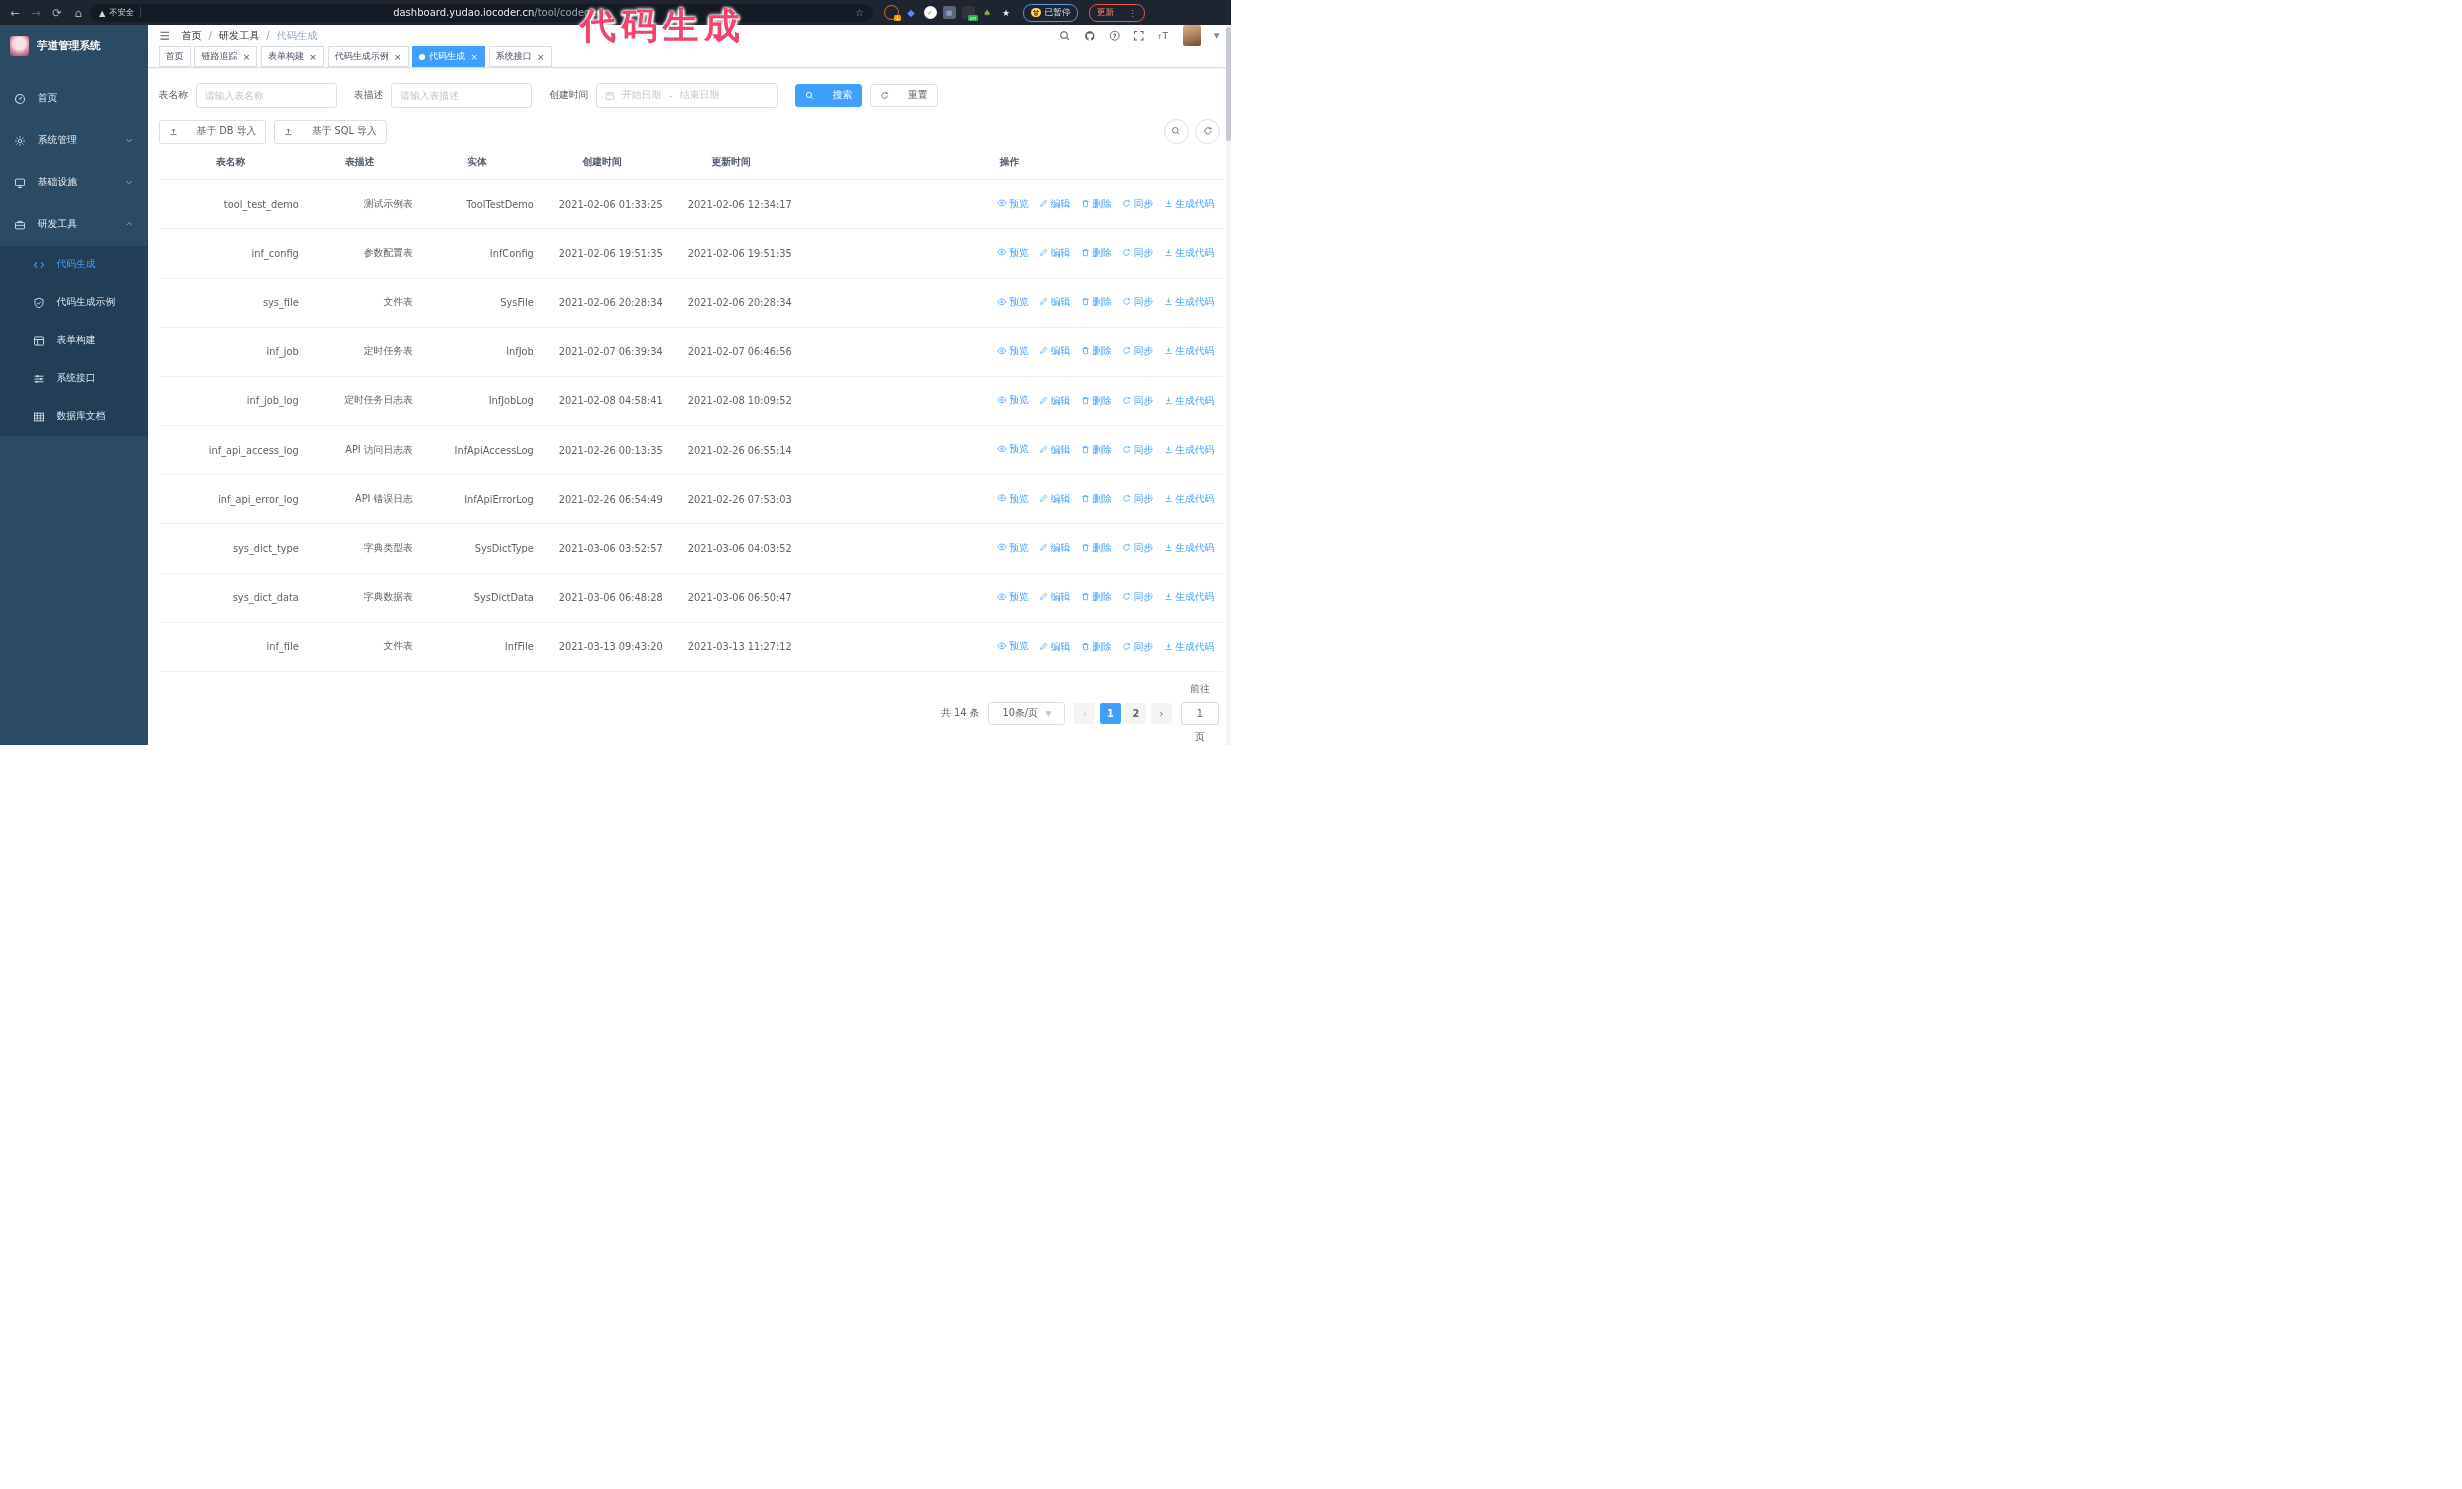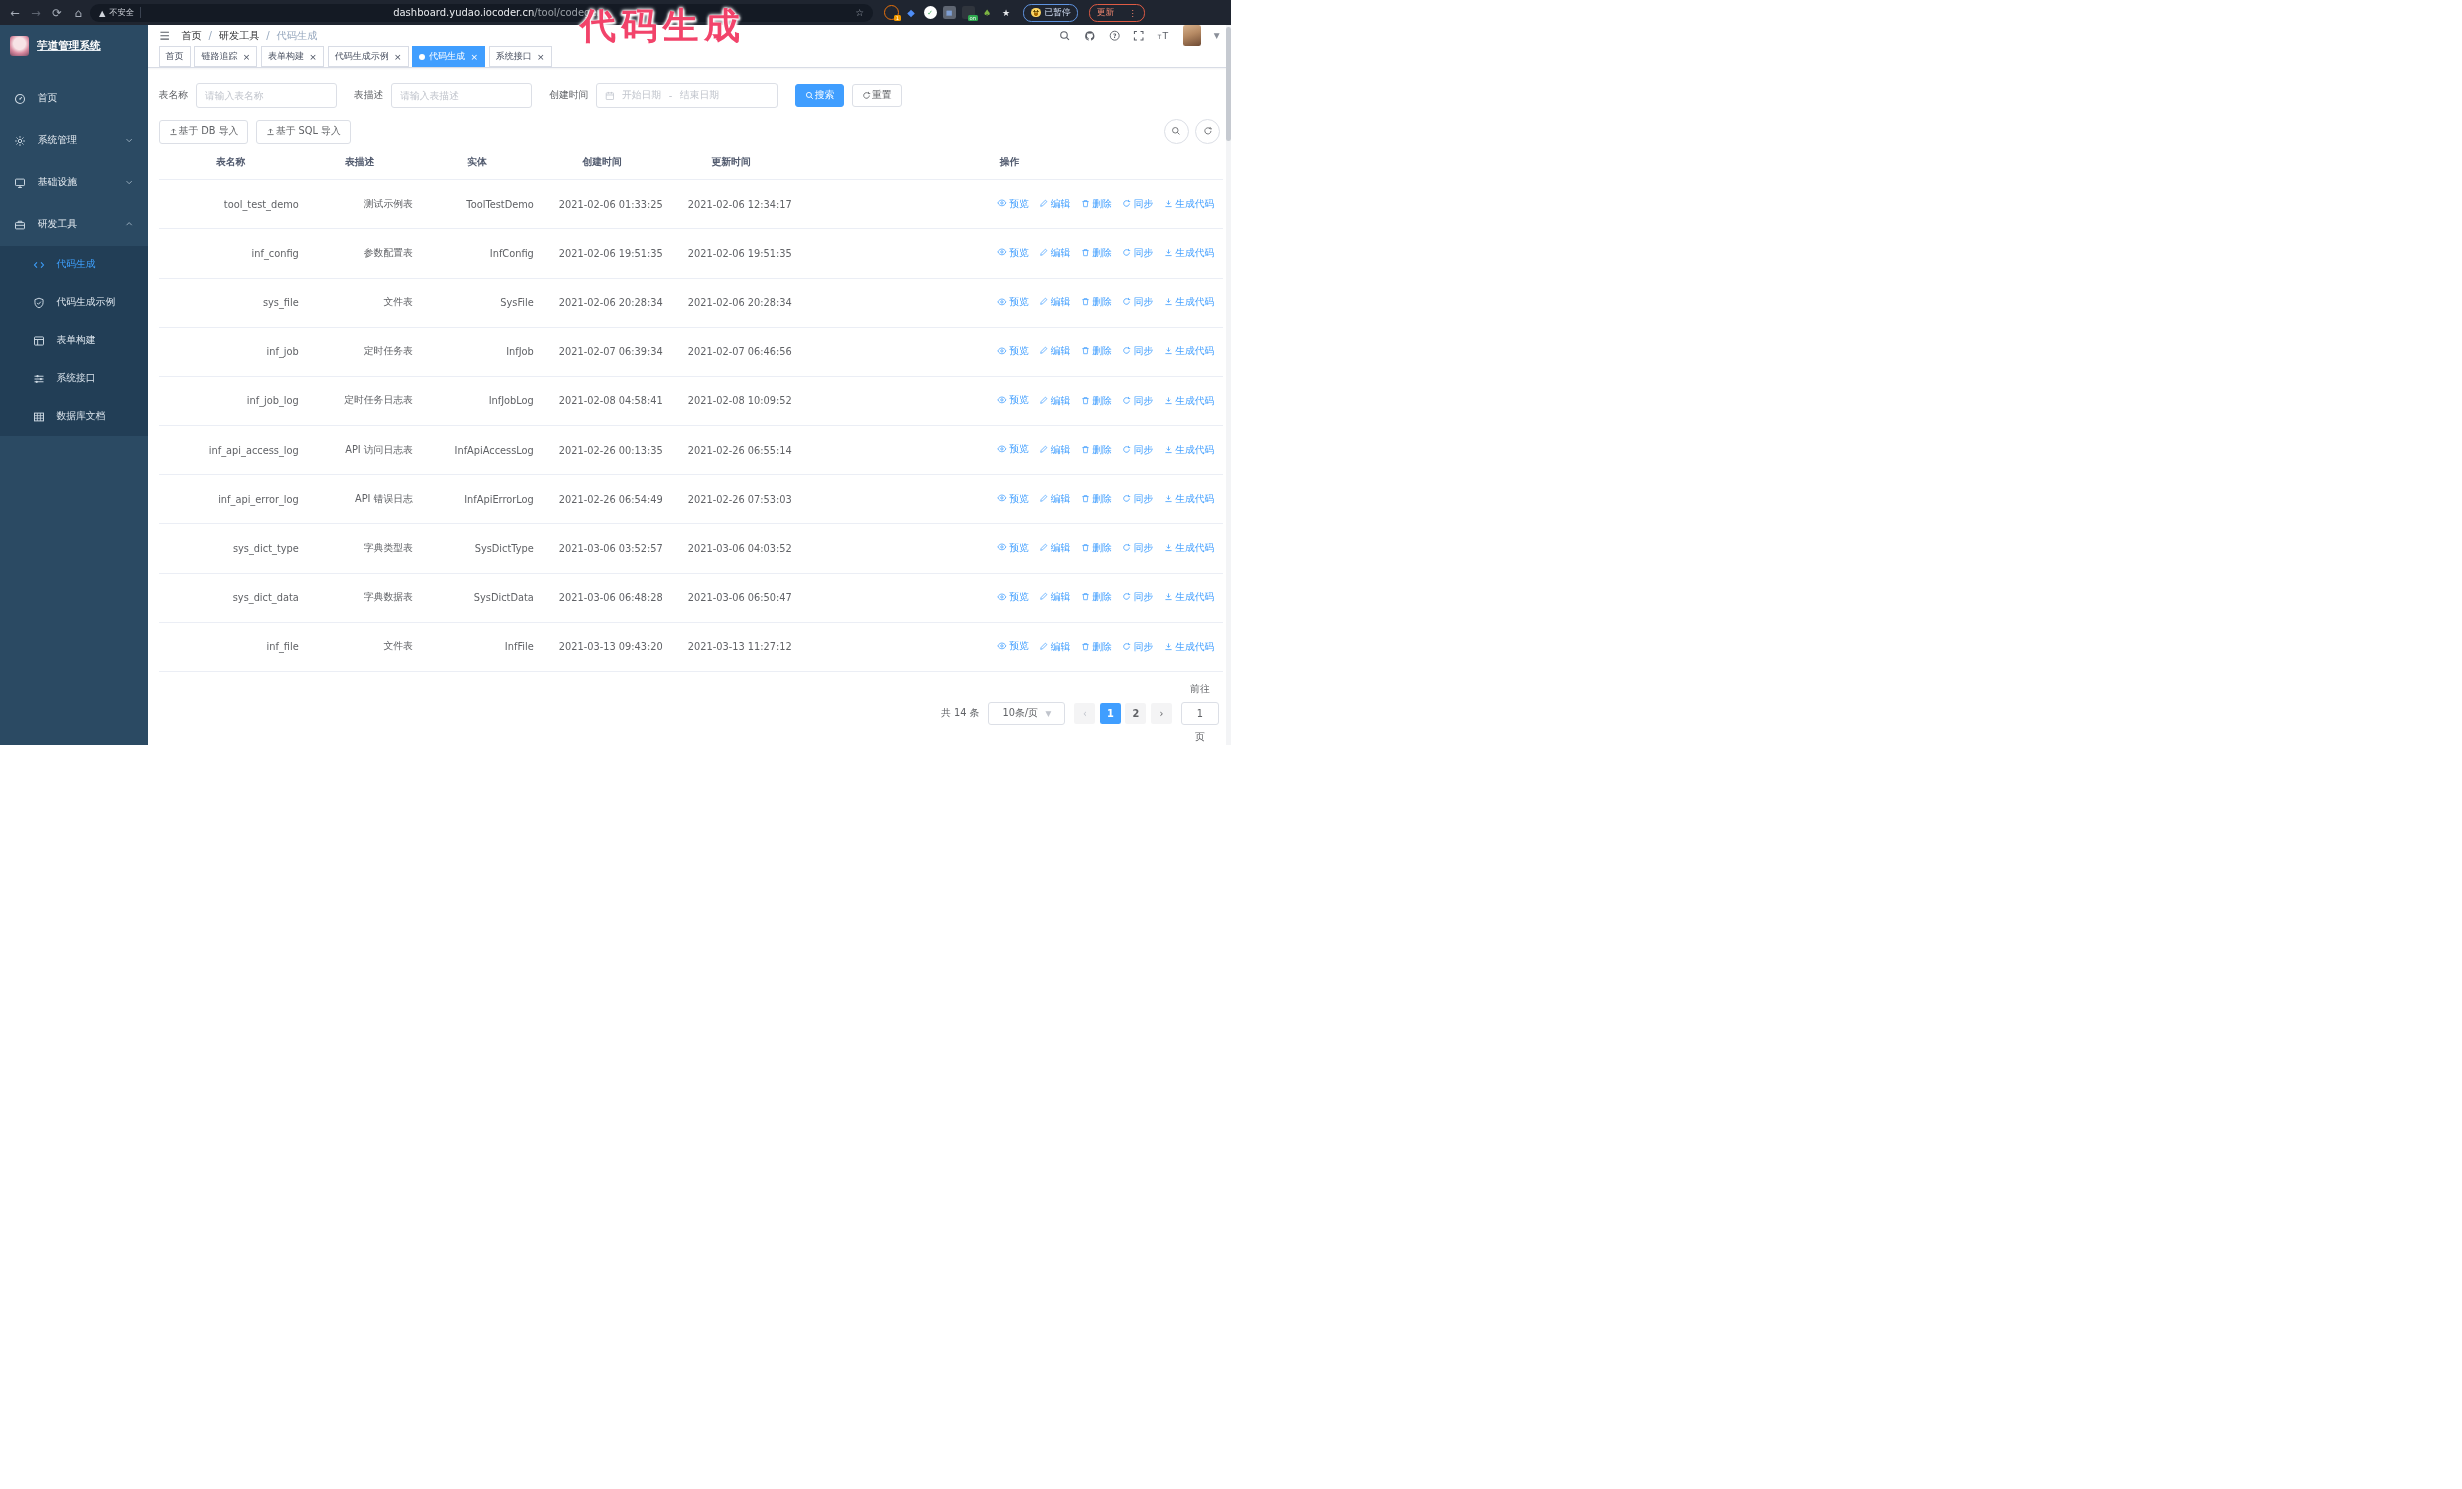--- a/index.html
+++ b/index.html
@@ -39,21 +39,21 @@
   .chip-paused{border:1.1px solid #5f94e0;color:#d7e3f8;}
   .face{width:9.8px;height:9.8px;border-radius:50%;
     background:
       radial-gradient(circle at 35% 38%,#5b4300 0.9px,rgba(0,0,0,0) 1.3px),
       radial-gradient(circle at 65% 38%,#5b4300 0.9px,rgba(0,0,0,0) 1.3px),
       radial-gradient(circle at 50% 70%,#a96a00 1.7px,rgba(0,0,0,0) 2px),#fcd561;}
   .chip-update{border:1.1px solid #df5b44;color:#f0876f;gap:14px;}
   
   .app{display:flex;height:720px;}
   .sidebar{width:148px;background:#2b4a63;flex:0 0 auto;color:#dde6ee;}
-  .logo-row{height:42px;display:flex;align-items:center;padding:0 9.8px;gap:7.6px;text-decoration:underline;}
+  .logo-row{height:42px;display:flex;align-items:center;padding:0 9.8px;gap:7.6px;}
   .logo-img{width:19.7px;height:19.7px;border-radius:3px;flex:0 0 auto;
     background:radial-gradient(circle at 50% 38%,#f7e3e6 38%,#d98aa0 62%,#7c4a62 100%);}
   .logo-title{font-size:10.6px;font-weight:bold;color:#ffffff;white-space:nowrap;}
   .menu{padding-top:10.6px;}
   .menu-item{height:42px;display:flex;align-items:center;padding:0 14.4px;gap:11.4px;
     font-size:9.8px;color:#e7edf3;cursor:pointer;}
   .menu-item .mi-icon{width:12px;height:12px;color:#cdd9e3;display:flex;}
   .menu-item .chev{margin-left:auto;color:#a9bccb;display:flex;}
   .submenu{background:#223e56;}
   .submenu .menu-item{height:38px;padding-left:33px;color:#dbe4ec;}
@@ -85,21 +85,21 @@
   .filter-row{display:flex;align-items:center;margin:6px 0 10.6px;font-size:9.8px;color:#606266;}
   .f-label{margin-right:7.6px;white-space:nowrap;}
   .inp{height:23px;border:0.8px solid #dcdfe6;border-radius:3px;padding:0 8.3px;
     font-size:9.8px;color:#606266;width:123px;outline:none;margin-right:16.7px;
     font-family:inherit;background:#fff;}
   .inp::placeholder{color:#c0c4cc;}
   .date-range{height:23px;border:0.8px solid #dcdfe6;border-radius:3px;display:flex;
     align-items:center;gap:7.6px;padding:0 7.6px;width:165px;color:#c0c4cc;margin-right:16.7px;}
   .date-range .cal{color:#c0c4cc;display:flex;}
   .btn{height:23.5px;border-radius:3px;font-size:9.8px;display:inline-flex;align-items:center;
-    gap:1px;padding:0 9px;cursor:pointer;border:0.8px solid #dcdfe6;background:#fff;
+    gap:19px;padding:0 9px;cursor:pointer;border:0.8px solid #dcdfe6;background:#fff;
     color:#606266;font-family:inherit;}
   .btn-primary{background:#409eff;border-color:#409eff;color:#fff;}
   .btn + .btn{margin-left:7.6px;}
   
   .toolbar-row{display:flex;align-items:flex-end;margin-bottom:3px;}
   .circ{width:23px;height:23px;border-radius:50%;border:0.8px solid #dcdfe6;background:#fff;
     display:flex;align-items:center;justify-content:center;color:#606266;cursor:pointer;}
   .circ + .circ{margin-left:6.8px;}
   .toolbar-right{margin-left:auto;display:flex;padding-right:3px;}
   

